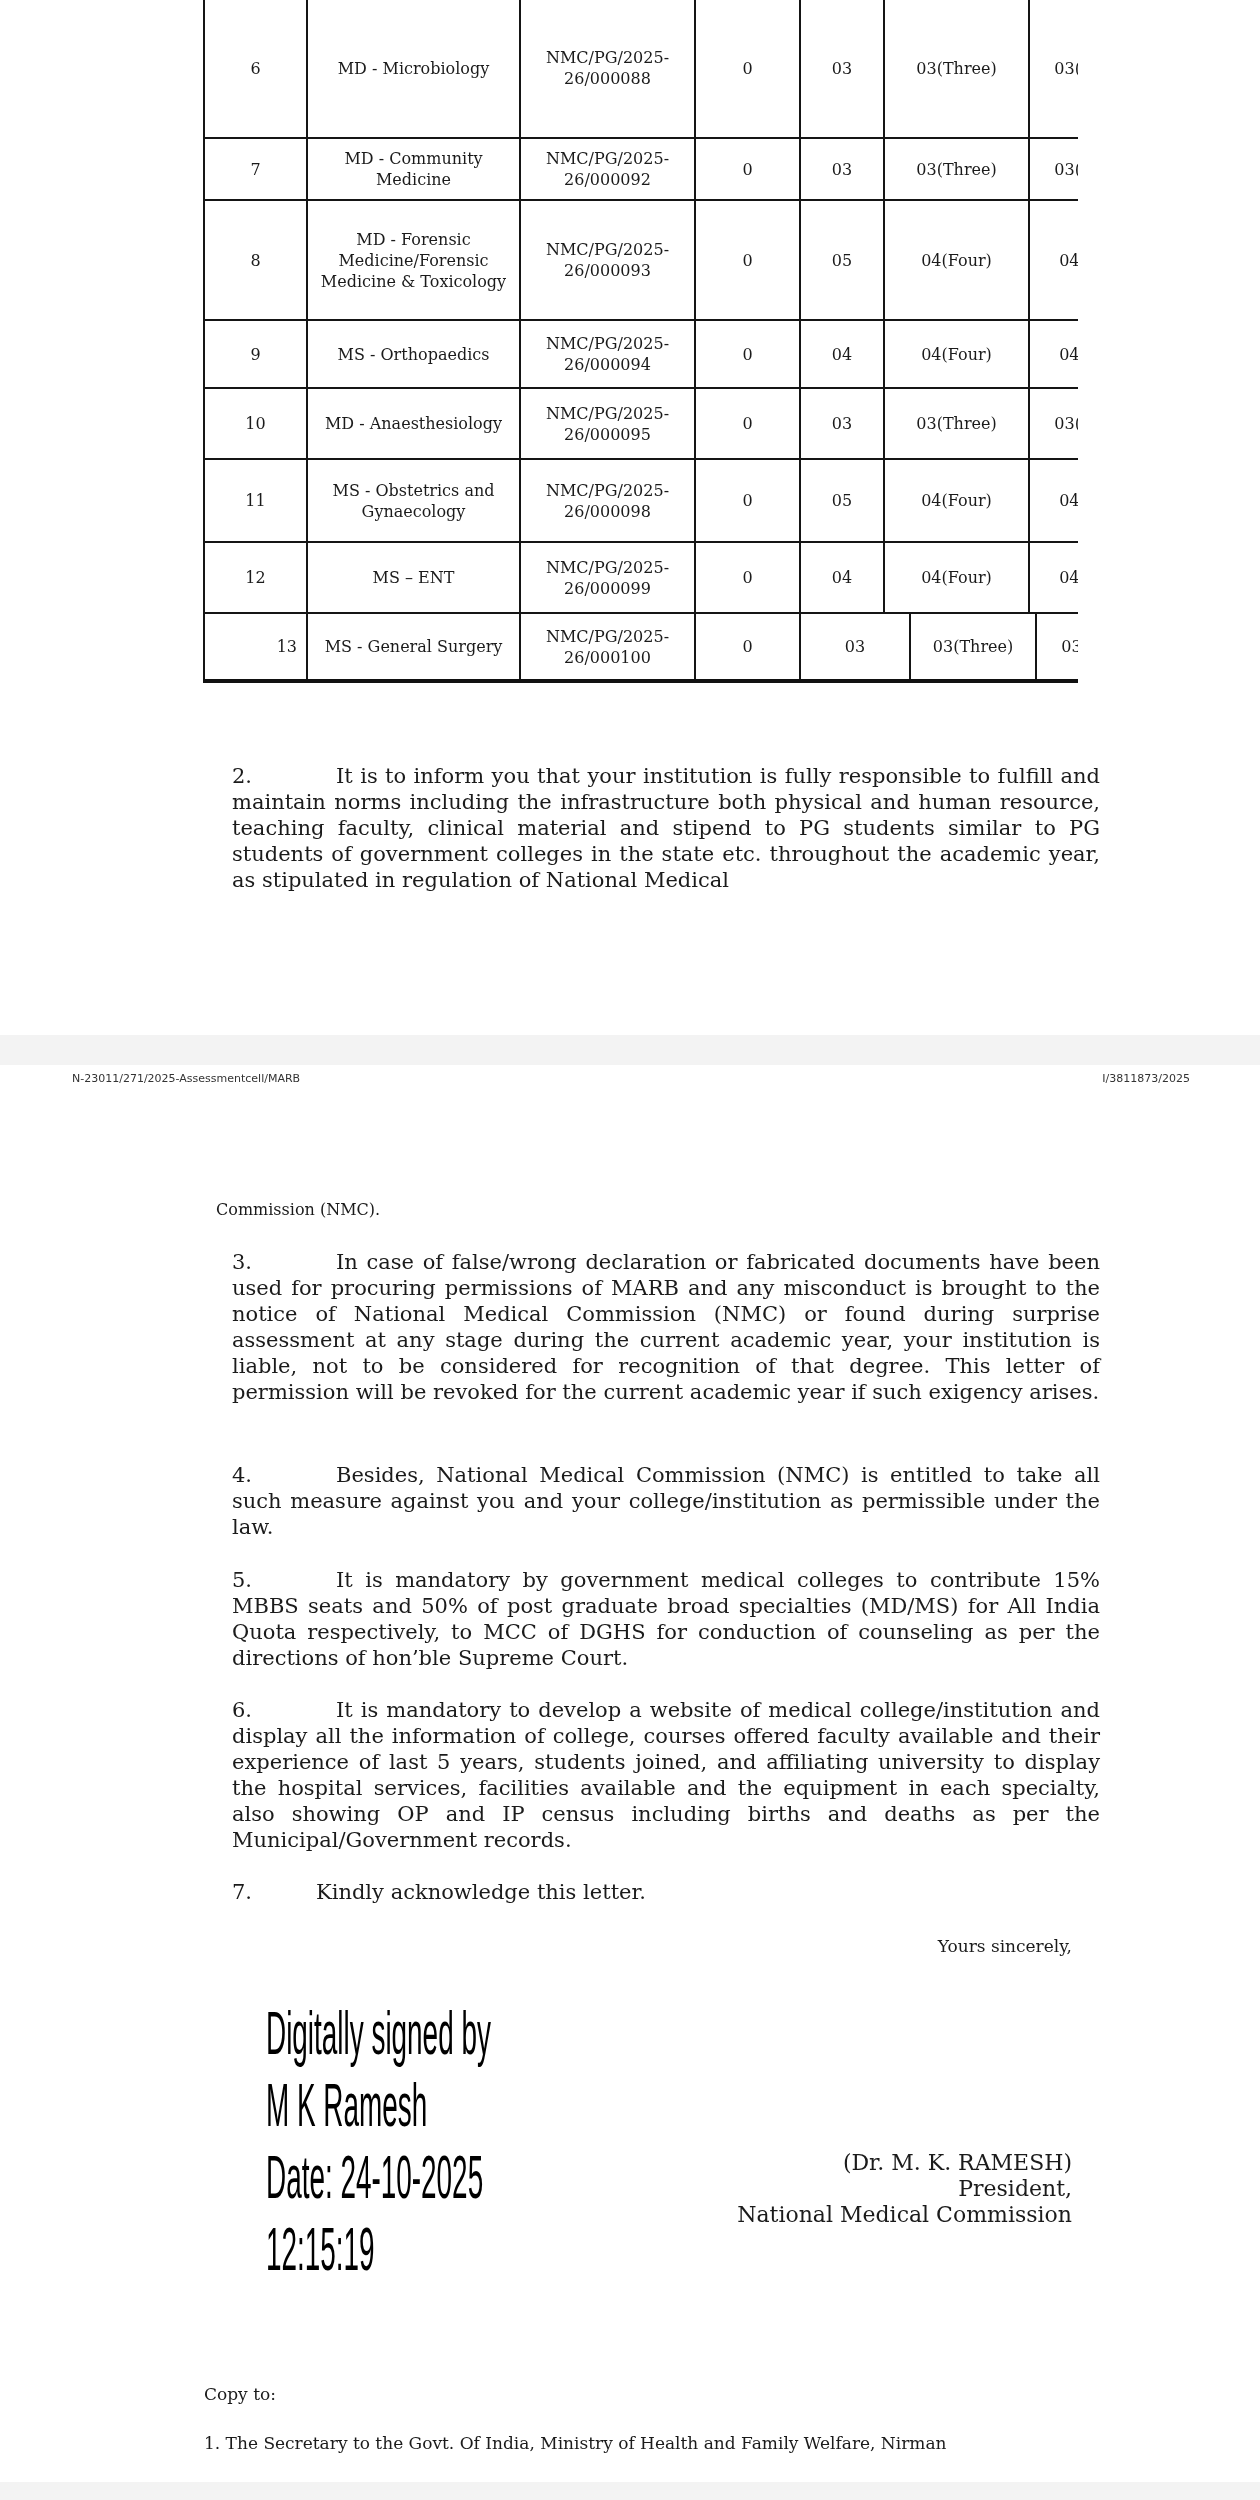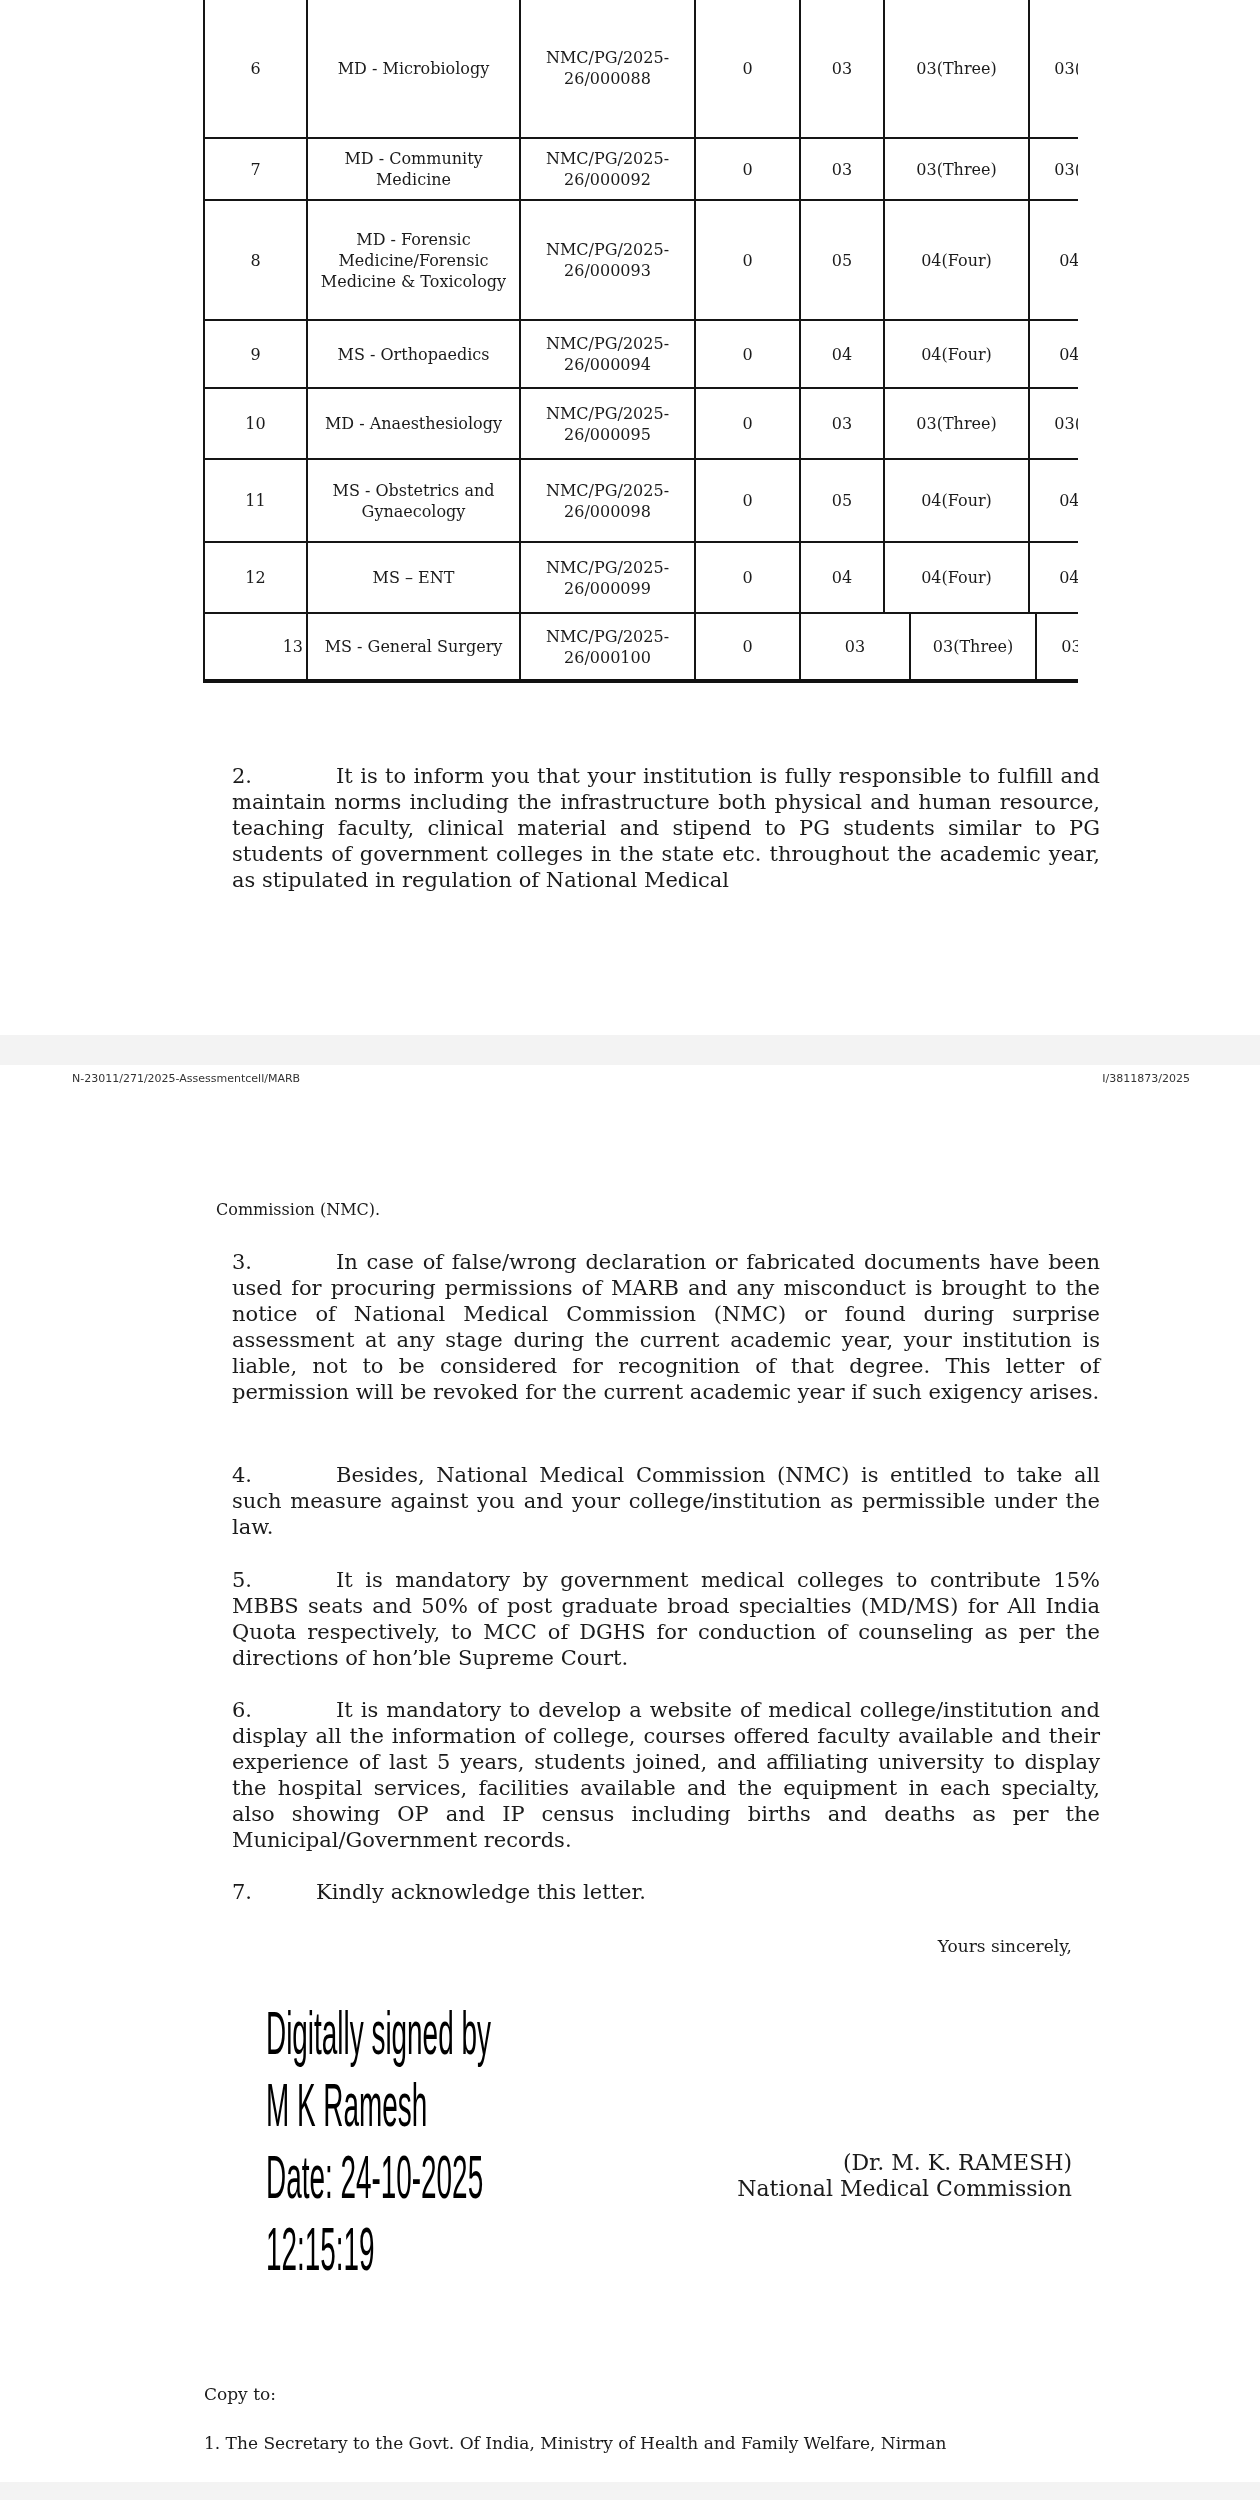--- a/index.html
+++ b/index.html
@@ -12,21 +12,21 @@
   .table-clip{position:absolute;left:203px;top:-3px;width:875px;height:700px;overflow:hidden;}
   table{border-collapse:collapse;table-layout:fixed;}
   td{
     border:2px solid #151515;text-align:center;vertical-align:middle;
     font-size:16px;line-height:21px;padding:2px 4px;color:#1b1b1b;
     overflow:hidden;
   }
   table.main{width:956px;}
   table.last{width:963px;margin-top:-2px;}
   table.last td{border-bottom:4px solid #111;}
-  td.sno-right{text-align:right;padding-right:3px;}
+  td.sno-right{text-align:right;padding-right:9px;}
   
   .para{
     position:absolute;left:204px;width:868px;
     text-align:justify;font-size:21px;line-height:26px;margin-left:28px;
   }
   .pnum{display:inline-block;width:104px;}
   .p7 .pnum{width:84px;}
   .plain{position:absolute;left:216px;width:868px;font-size:16px;line-height:26px;}
   .p2{top:763px}
   .commission{top:1197px}
@@ -191,19 +191,20 @@
 
 <div class="digisign">
   <div>Digitally signed by</div>
   <div>M K Ramesh</div>
   <div>Date: 24-10-2025</div>
   <div>12:15:19</div>
 </div>
 
 <div class="signatory">
   <div>(Dr. M. K. RAMESH)</div>
+  <div>President,</div>
   <div>National Medical Commission</div>
 </div>
 
 <div class="copy-label">Copy to:</div>
 <div class="copy-item">1. The Secretary to the Govt. Of India, Ministry of Health and Family Welfare, Nirman</div>
 
 <div class="band band2"></div>
 
 </body></html>

